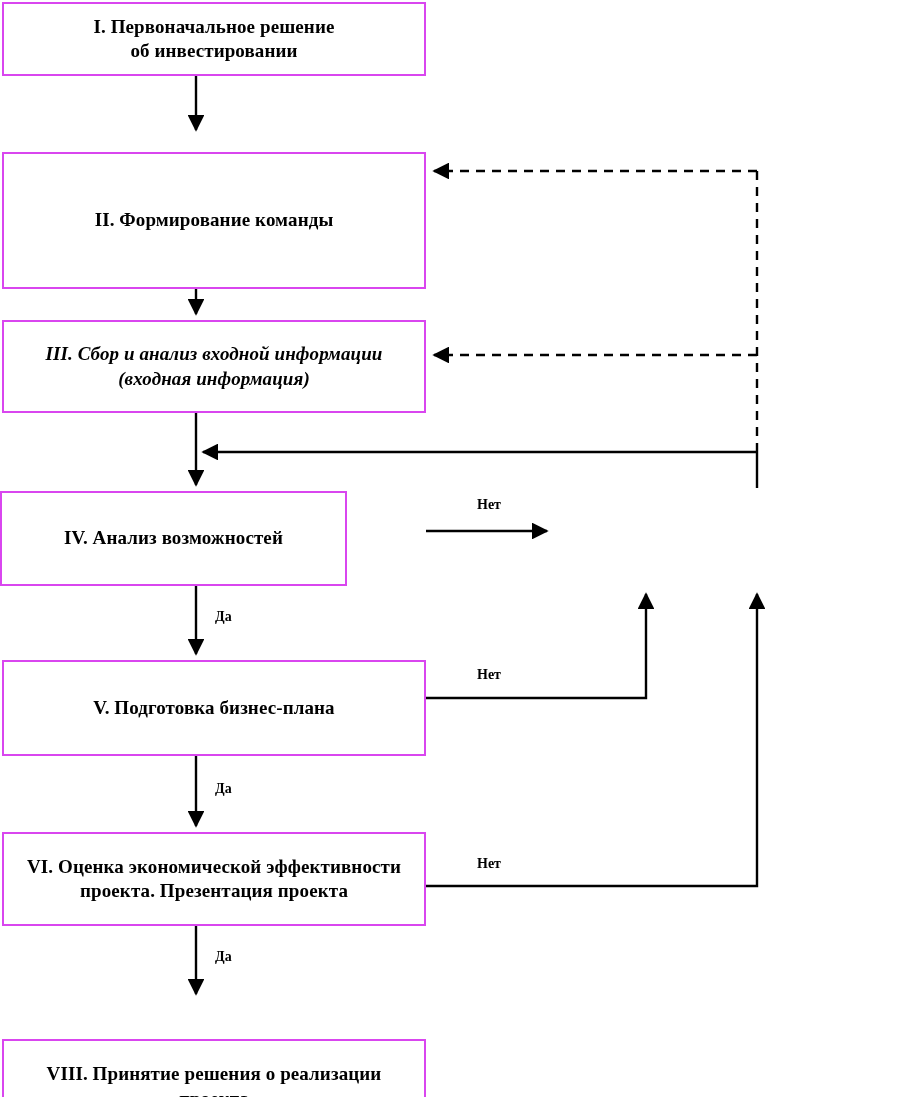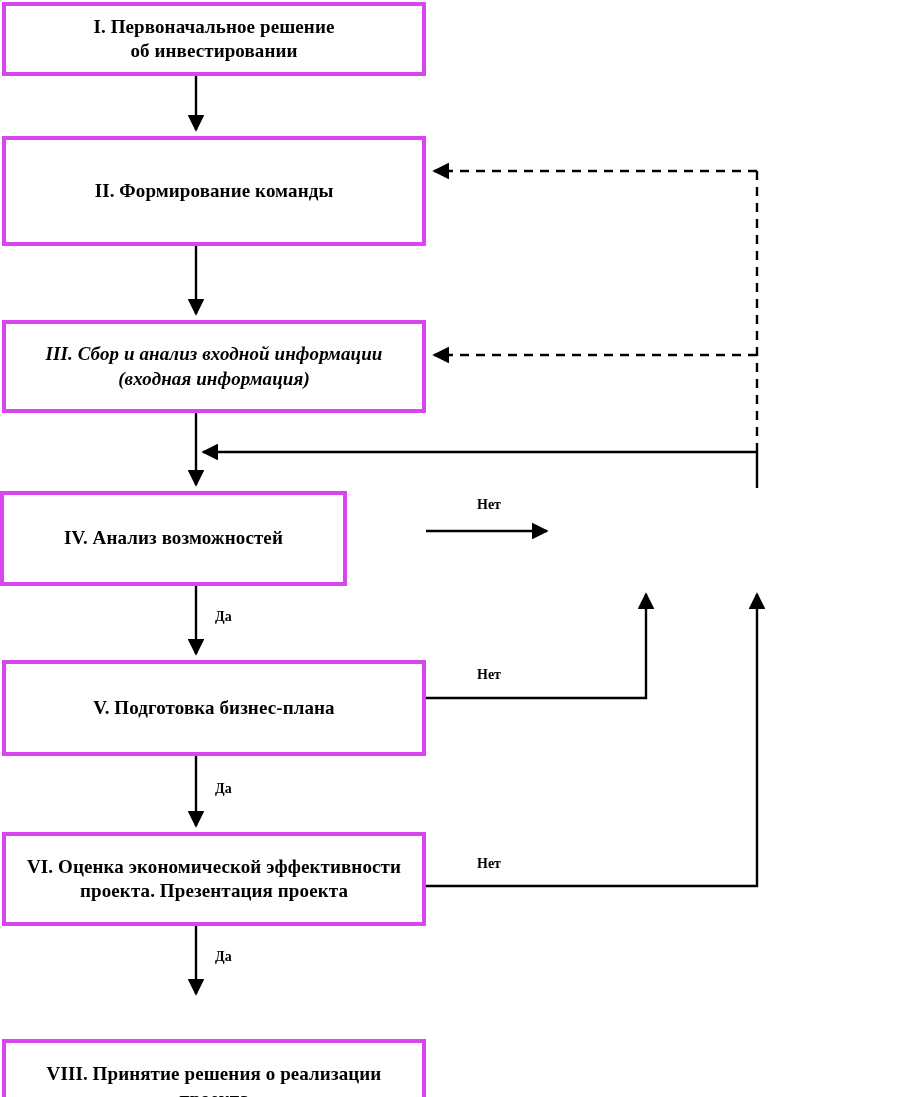--- a/index.html
+++ b/index.html
@@ -22,21 +22,21 @@
   #edges {
     position: absolute;
     left: 0;
     top: 0;
     width: 906px;
     height: 1097px;
     pointer-events: none;
   }
   .node {
     position: absolute;
-    border: 4px solid #d946ef;
+    border: 2px solid #d946ef;
     background: #ffffff;
     box-sizing: border-box;
     display: flex;
     align-items: center;
     justify-content: center;
     text-align: center;
     line-height: 1.28;
     font-size: 19px;
     font-weight: 700;
     letter-spacing: 0.1px;
@@ -91,21 +91,21 @@
     <path d="M 757 355 L 434 355" stroke="#000" stroke-width="2.4" fill="none" stroke-dasharray="9 7" marker-end="url(#arrow-solid)"></path>
 
     <path d="M 757 171 L 434 171" stroke="#000" stroke-width="2.4" fill="none" stroke-dasharray="9 7" marker-end="url(#arrow-solid)"></path>
   </svg>
 
   <div class="node" style="left:2px; top:2px; width:424px; height:74px;">
     <span class="node-label">I. Первоначальное решение
 об инвестировании</span>
   </div>
 
-  <div class="node" style="left:2px; top:136px; width:424px; height:110px;">
+  <div class="node" style="left:2px; top:152px; width:424px; height:137px;">
     <span class="node-label">II. Формирование команды</span>
   </div>
 
   <div class="node" style="left:2px; top:320px; width:424px; height:93px;font-style:italic;">
     <span class="node-label">III. Сбор и анализ входной информации
 (входная информация)</span>
   </div>
 
   <div class="node" style="left:0; top:491px; width:347px; height:95px;">
     <span class="node-label">IV. Анализ возможностей</span>

